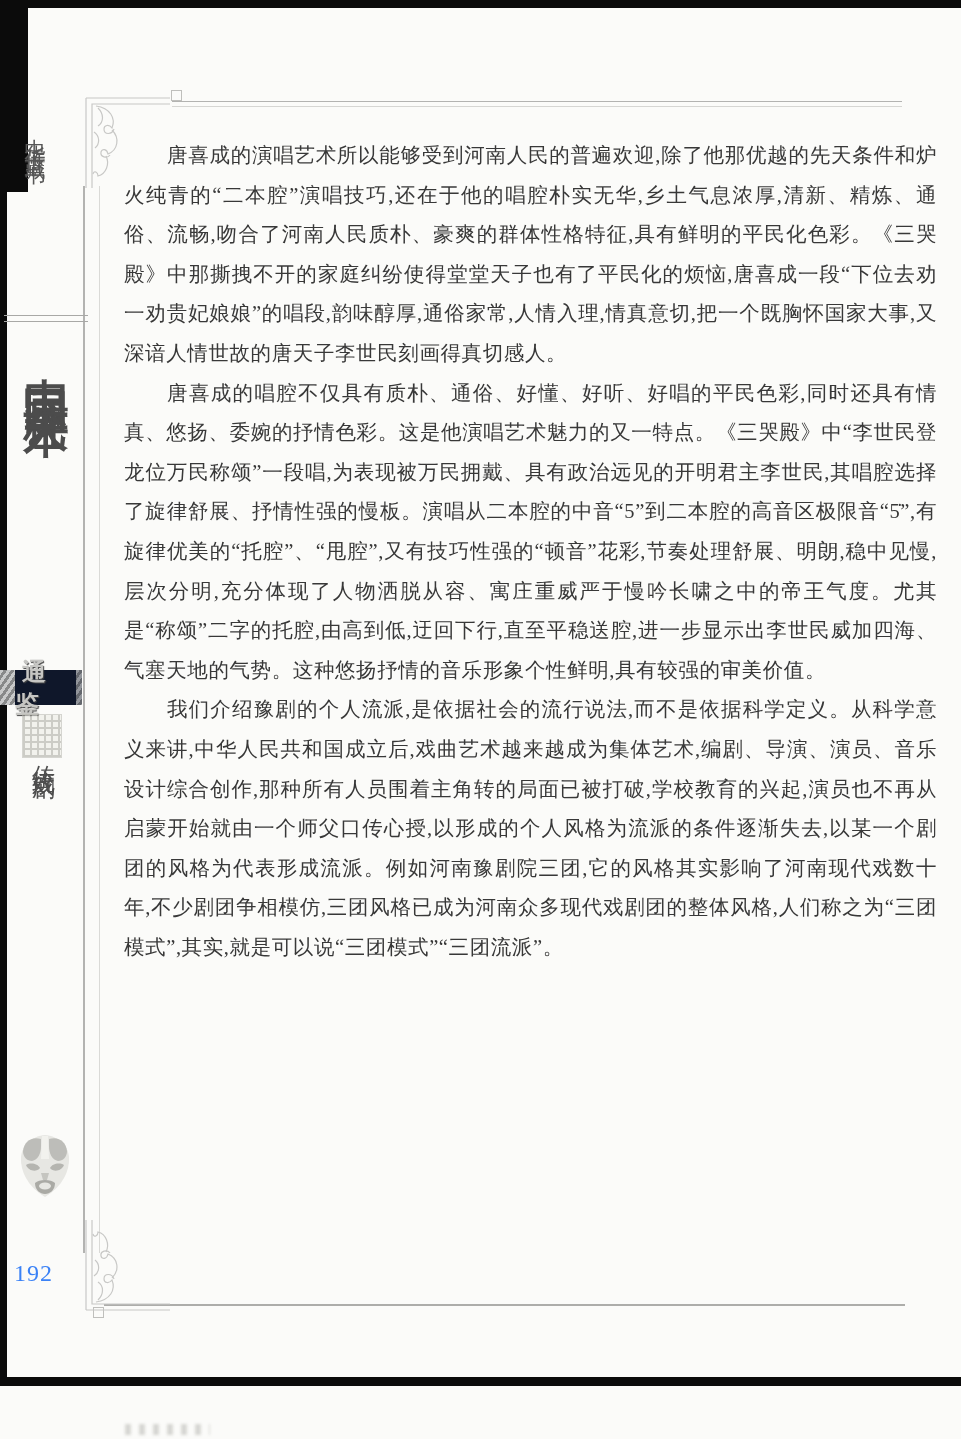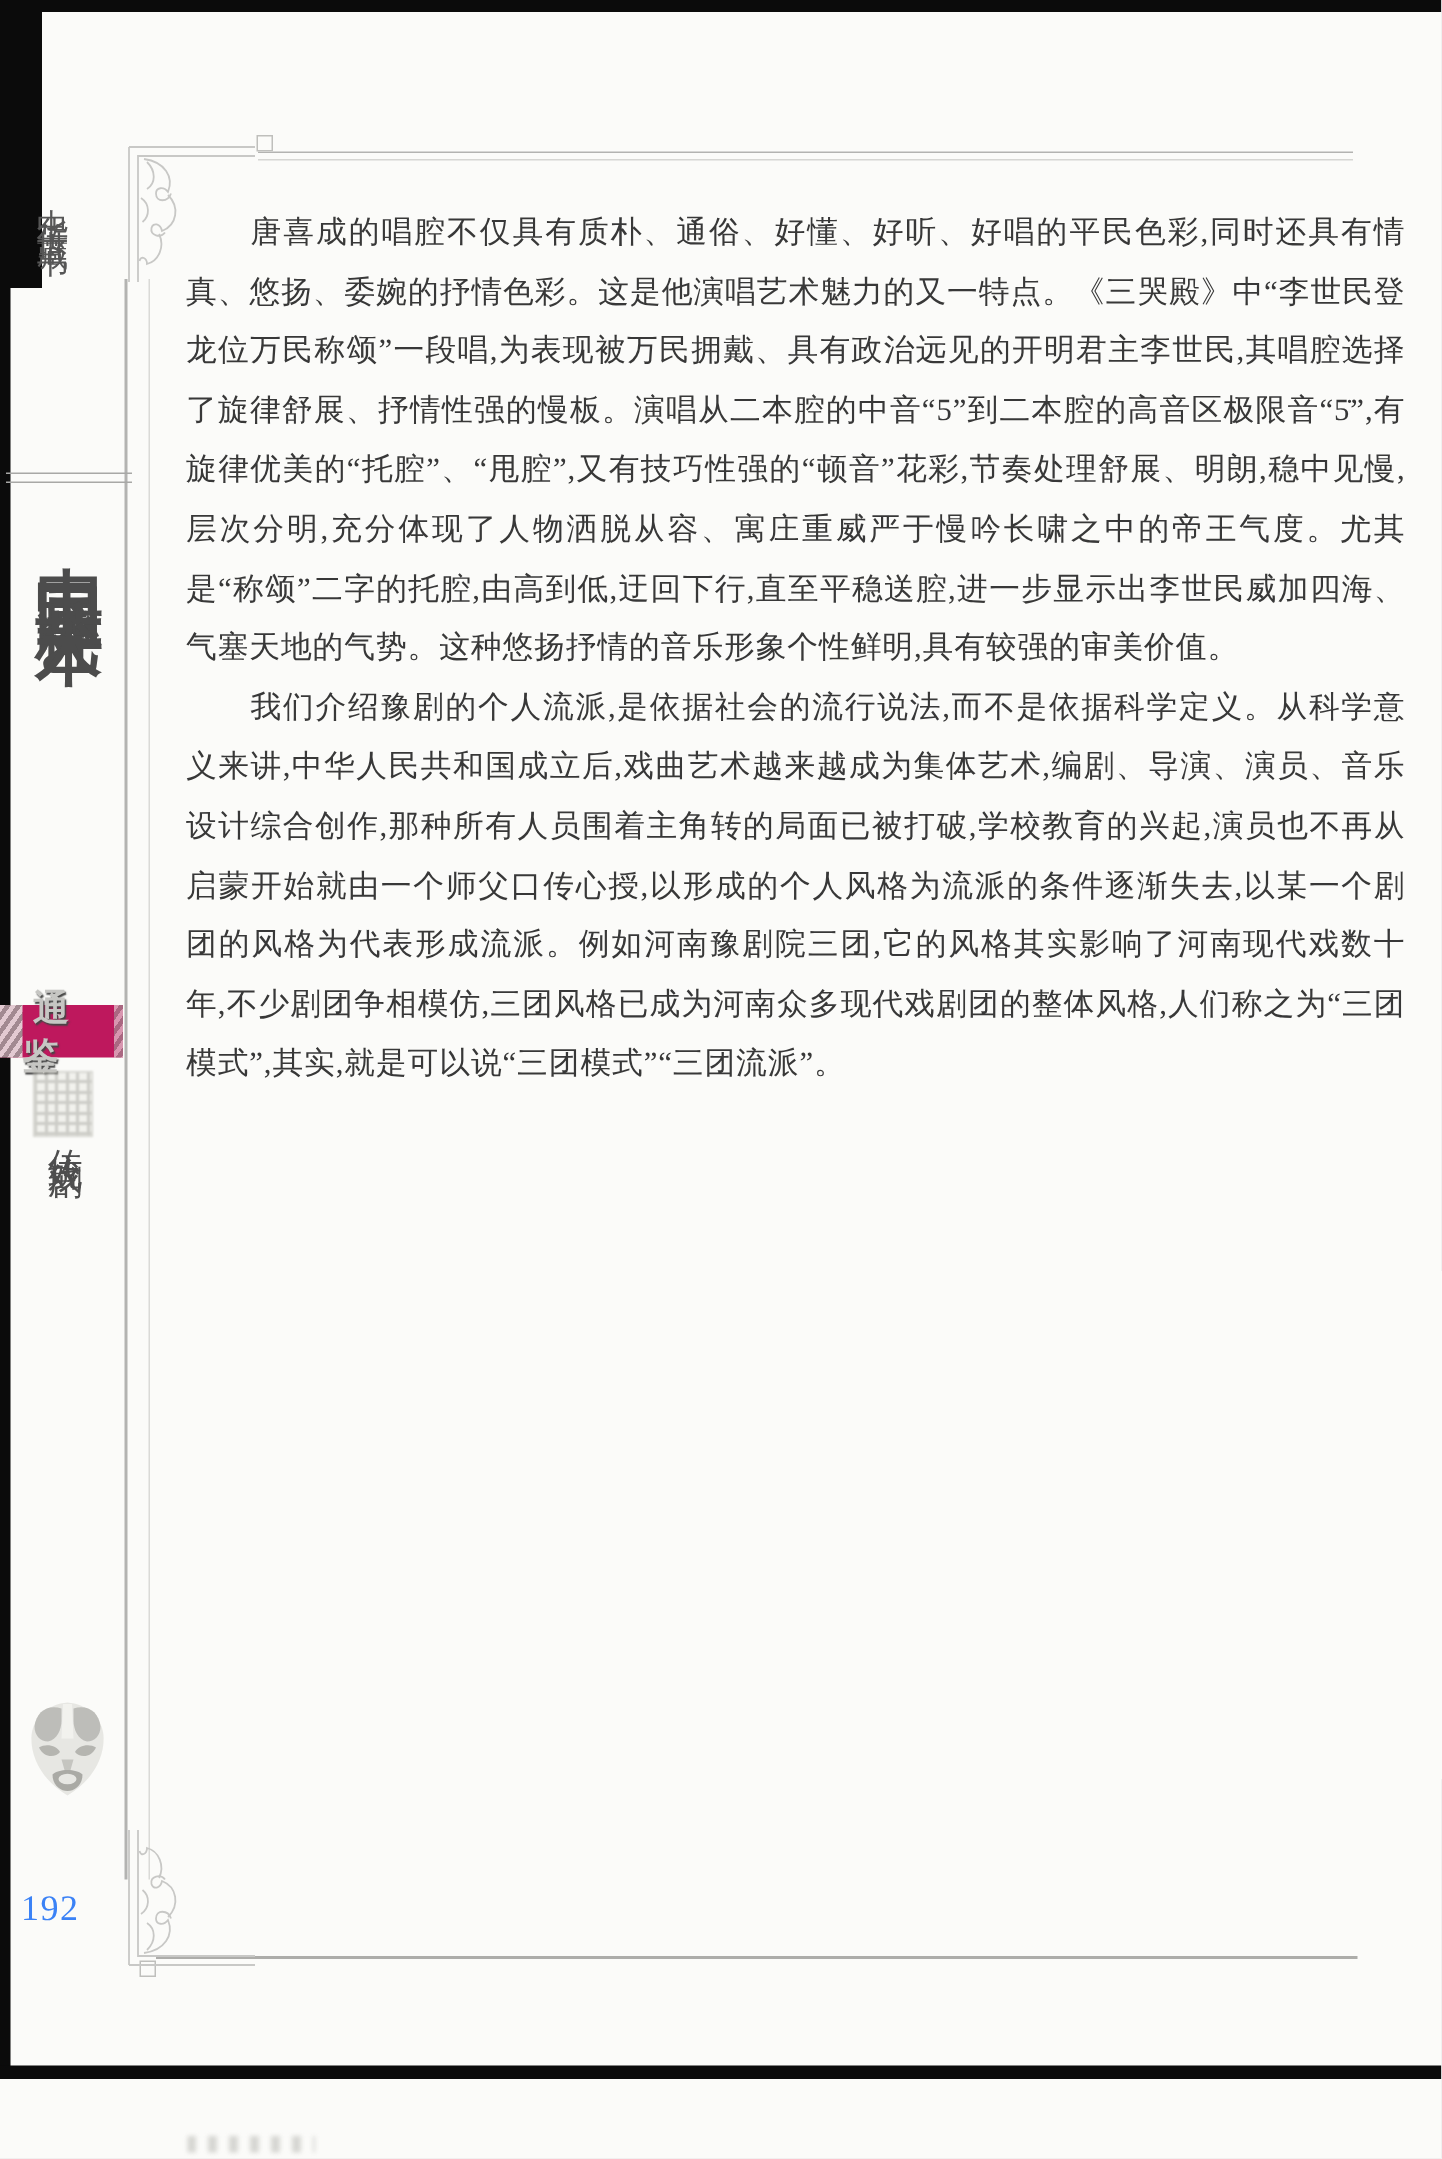--- a/index.html
+++ b/index.html
@@ -30,21 +30,21 @@
   .notch-top{left:171px;top:90px;}
   .notch-bottom{left:93px;top:1307px;}
   .corner{position:absolute;left:74px;width:98px;height:102px;}
   .corner-top{top:88px;}
   .corner-bottom{top:1218px;transform:scaleY(-1);}
   
   .v-text{writing-mode:vertical-rl;text-orientation:upright;position:absolute;white-space:nowrap;}
   .series-title{left:21px;top:122px;font-size:21px;letter-spacing:5px;color:#565656;}
   .main-title{left:16px;top:342px;font-size:45px;letter-spacing:7px;font-weight:bold;color:#4c4c4c;}
   .section-title{left:28px;top:747px;font-size:23px;letter-spacing:4px;color:#4e4e4e;}
-  .volume-band{position:absolute;left:0;top:670px;width:82px;height:35px;background:#be185d;}
+  .volume-band{position:absolute;left:0;top:670px;width:82px;height:35px;background:#0f172a;}
   .volume-band::before{content:"";position:absolute;left:0;top:0;bottom:0;width:15px;
     background:repeating-linear-gradient(125deg,#e9e9e6 0 3px,#9d9d9a 3px 6px);opacity:.85;}
   .volume-band::after{content:"";position:absolute;right:0;top:0;bottom:0;width:6px;
     background:repeating-linear-gradient(125deg,#e9e9e6 0 3px,#9d9d9a 3px 6px);opacity:.6;}
   .volume-label{position:absolute;left:15px;right:6px;top:0;bottom:0;
     display:flex;align-items:center;justify-content:center;
     font-size:24px;font-weight:bold;color:#c6c6c3;letter-spacing:7px;text-indent:7px;
     text-shadow:1px 1px 1px #454545;}
   .seal{position:absolute;left:22px;top:714px;width:38px;height:42px;
     border:1px solid #b7b7af;background:#ebebe5;
@@ -135,17 +135,18 @@
       <path d="M50 32 C45 29 38 31 36 35 C39 39 47 39 50 32 Z" fill="#a9a9a4"></path>
       <path d="M27 40 L35 40 L33 47 L29 47 Z" fill="#bcbcb7"></path>
       <path d="M21 50 C25 46 37 46 41 50 C41 57 36 61 31 61 C26 61 21 57 21 50 Z" fill="#9c9c97"></path>
       <ellipse cx="31" cy="53" rx="6" ry="3.5" fill="#e4e4e0"></ellipse>
     </svg>
   </div>
 
   <div class="page-number">192</div>
 
   <div class="main-text">
+    <p class="indent">唐喜成的演唱艺术所以能够受到河南人民的普遍欢迎,除了他那优越的先天条件和炉火纯青的“二本腔”演唱技巧,还在于他的唱腔朴实无华,乡土气息浓厚,清新、精炼、通俗、流畅,吻合了河南人民质朴、豪爽的群体性格特征,具有鲜明的平民化色彩。《三哭殿》中那撕拽不开的家庭纠纷使得堂堂天子也有了平民化的烦恼,唐喜成一段“下位去劝一劝贵妃娘娘”的唱段,韵味醇厚,通俗家常,人情入理,情真意切,把一个既胸怀国家大事,又深谙人情世故的唐天子李世民刻画得真切感人。</p>
     <p class="indent">唐喜成的唱腔不仅具有质朴、通俗、好懂、好听、好唱的平民色彩,同时还具有情真、悠扬、委婉的抒情色彩。这是他演唱艺术魅力的又一特点。《三哭殿》中“李世民登龙位万民称颂”一段唱,为表现被万民拥戴、具有政治远见的开明君主李世民,其唱腔选择了旋律舒展、抒情性强的慢板。演唱从二本腔的中音“5”到二本腔的高音区极限音“5̇”,有旋律优美的“托腔”、“甩腔”,又有技巧性强的“顿音”花彩,节奏处理舒展、明朗,稳中见慢,层次分明,充分体现了人物洒脱从容、寓庄重威严于慢吟长啸之中的帝王气度。尤其是“称颂”二字的托腔,由高到低,迂回下行,直至平稳送腔,进一步显示出李世民威加四海、气塞天地的气势。这种悠扬抒情的音乐形象个性鲜明,具有较强的审美价值。</p>
     <p class="indent">我们介绍豫剧的个人流派,是依据社会的流行说法,而不是依据科学定义。从科学意义来讲,中华人民共和国成立后,戏曲艺术越来越成为集体艺术,编剧、导演、演员、音乐设计综合创作,那种所有人员围着主角转的局面已被打破,学校教育的兴起,演员也不再从启蒙开始就由一个师父口传心授,以形成的个人风格为流派的条件逐渐失去,以某一个剧团的风格为代表形成流派。例如河南豫剧院三团,它的风格其实影响了河南现代戏数十年,不少剧团争相模仿,三团风格已成为河南众多现代戏剧团的整体风格,人们称之为“三团模式”,其实,就是可以说“三团模式”“三团流派”。</p>
   </div>
 
 </div>
 
 </body></html>

